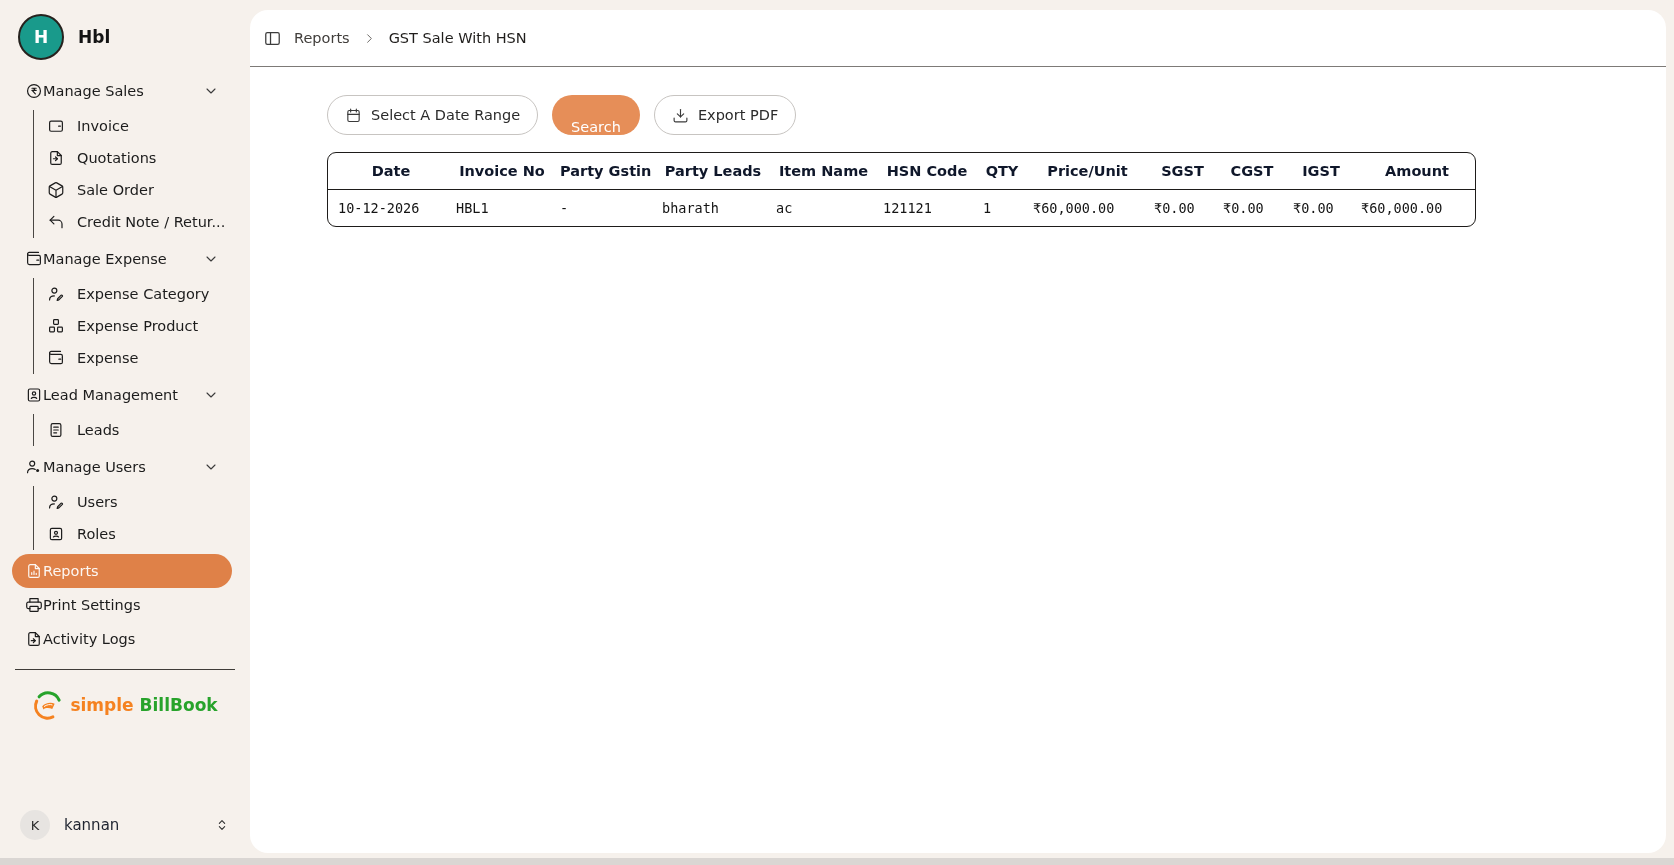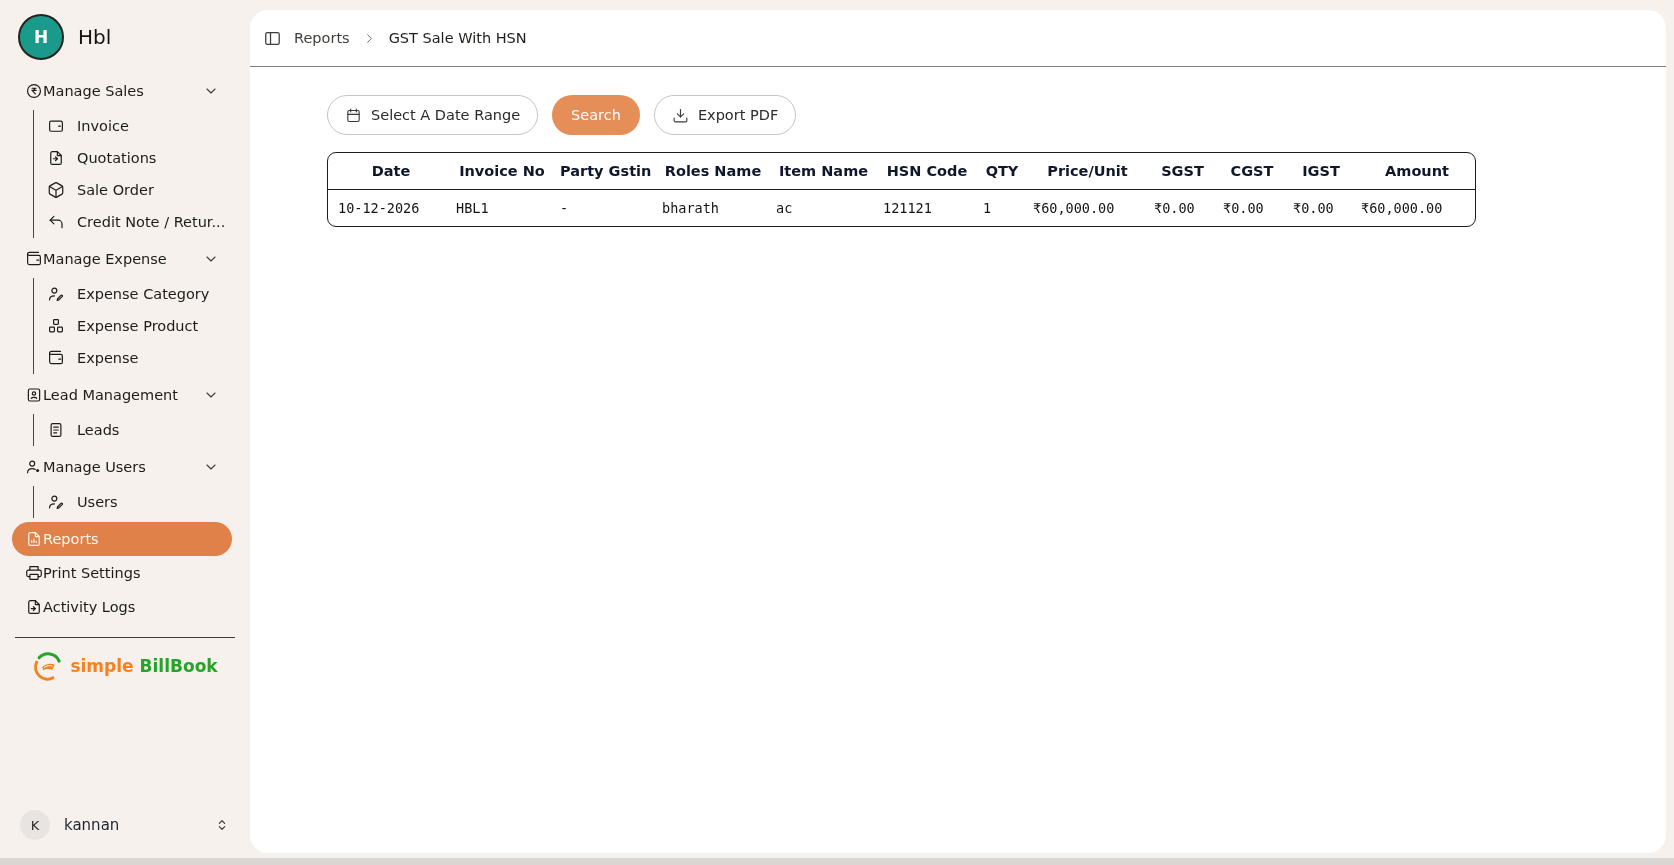--- a/index.html
+++ b/index.html
@@ -8,56 +8,56 @@
     font-family:"DejaVu Sans","Liberation Sans",sans-serif;
     background:#f6f1ec; color:#1d1d1d; position:relative;
   }
   
   .sidebar { position:absolute; left:0; top:0; width:250px; height:858px;
     display:flex; flex-direction:column; padding:14px 0 16px 0; }
   .brand { display:flex; align-items:center; gap:14px; padding:0 18px; margin-bottom:14px; }
   .brand-avatar { width:46px; height:46px; border-radius:50%; background:#199a8b;
     border:2px solid #26221e; color:#fff; font-weight:bold; font-size:17px;
     display:flex; align-items:center; justify-content:center; }
-  .brand-name { font-weight:normal; font-size:20px; color:#141414; }
+  .brand-name { font-weight:bold; font-size:17px; color:#141414; }
   .nav { padding:0 18px 0 12px; display:flex; flex-direction:column; }
   .titem { display:flex; align-items:center; height:34px; padding:0 13px;
     border-radius:999px; font-size:14.5px; color:#1c1c1c; cursor:pointer; white-space:nowrap; }
   .titem.active { background:#df8148; color:#fdf7f2; }
   .subs { margin:2px 0 4px 21px; border-left:1px solid #4a4743; display:flex; flex-direction:column; }
   .sub { display:flex; align-items:center; gap:12px; height:32px; padding-left:13px;
     font-size:14.5px; color:#1c1c1c; cursor:pointer; white-space:nowrap; overflow:hidden; }
   .sub span { overflow:hidden; text-overflow:ellipsis; }
   .ic { width:18px; height:18px; flex:none; }
   .ic svg, .chev svg, .ic16 svg { display:block; width:100%; height:100%; }
   .chev { width:16px; height:16px; margin-left:auto; color:#3a3a3a; flex:none; }
   svg.ln { fill:none; stroke:currentColor; stroke-width:1.6; stroke-linecap:round; stroke-linejoin:round; }
   .side-divider { border-top:1px solid #3f3c38; margin:13px 15px 0 15px; }
-  .logo-row { display:flex; align-items:center; justify-content:center; gap:6px; margin-top:12px; }
+  .logo-row { display:flex; align-items:center; justify-content:center; gap:6px; margin-top:19px; }
   .logo-word1 { color:#f58220; font-weight:bold; font-size:17px; }
   .logo-word2 { color:#27a32b; font-weight:bold; font-size:17px; }
   .user-row { margin-top:auto; display:flex; align-items:center; gap:14px; padding:0 20px 2px 20px; cursor:pointer; }
   .user-avatar { width:30px; height:30px; border-radius:50%; background:#e7e4e1; color:#2d2d2d;
     font-size:13px; display:flex; align-items:center; justify-content:center; }
   .user-name { font-size:15px; color:#1f2430; }
   .updown { width:16px; height:16px; margin-left:auto; color:#2d2d2d; }
   
   .card { position:absolute; left:250px; top:10px; width:1416px; height:843px;
     background:#ffffff; border-radius:18px; }
   .crumb-row { height:57px; display:flex; align-items:center; gap:12px; padding-left:13px;
     border-bottom:1px solid #7d7a77; }
   .panel-toggle { width:19px; height:19px; color:#3c3c3c; cursor:pointer; }
   .crumb-link { font-size:14.5px; color:#413e3b; cursor:pointer; }
   .crumb-sep { width:15px; height:15px; color:#6e6b68; }
   .crumb-page { font-size:14.5px; color:#201e1c; }
   .toolbar { margin:28px 0 0 77px; display:flex; align-items:center; gap:14px; }
   .btn { height:40px; display:flex; align-items:center; gap:9px; border-radius:999px;
     font-size:14.5px; cursor:pointer; font-family:inherit; }
   .btn-outline { background:#fff; border:1px solid #c7c4c1; color:#2b2b2b; padding:0 17px; }
-  .btn-fill { background:#e68e58; border:none; color:#fff; padding:0 19px; }
+  .btn-fill { background:#e68e58; border:none; color:#fff; padding:0 19px;align-items:flex-end; }
   .btn .ic16 { width:17px; height:17px; color:#3a3a3a; }
   
   .report-table { margin:17px 0 0 77px; width:1147px; border-collapse:separate; border-spacing:0;
     border:1.5px solid #1e1c1a; border-radius:9px; table-layout:fixed; overflow:hidden; }
   .report-table th { height:37px; text-align:center; font-weight:700; font-size:14.5px; color:#0f172a;
     padding:0 2px 0 10px; border-bottom:1.5px solid #1e1c1a; white-space:nowrap; }
   .report-table td { height:36px; font-family:"DejaVu Sans Mono","Liberation Mono",monospace;
     font-size:13.5px; color:#141414; padding:0 2px 0 10px; white-space:nowrap; }
   .bottom-strip { position:absolute; left:0; bottom:0; width:100%; height:7px; background:#dad6d3; }
 </style>
@@ -222,20 +222,30 @@
     <div class="subs">
       <div class="sub">
         <span class="ic">
             <svg class="ln" viewBox="0 0 24 24">
               <circle cx="9.8" cy="7.4" r="3.3"></circle>
               <path d="M3.4 20c0-3.4 2.8-5.4 6.4-5.4"></path>
               <path d="M13.6 20.6l.6-2.3 4.7-4.7a1.15 1.15 0 0 1 1.6 1.6l-4.7 4.7z"></path>
             </svg>
           </span>
         <span>Users</span>
+      </div>
+      <div class="sub">
+        <span class="ic">
+            <svg class="ln" viewBox="0 0 24 24">
+              <rect x="4.5" y="4.5" width="15" height="15" rx="2"></rect>
+              <circle cx="12" cy="10.4" r="2"></circle>
+              <path d="M8.6 16c.7-1.7 6.1-1.7 6.8 0"></path>
+            </svg>
+          </span>
+        <span>Roles</span>
       </div>
     </div>
 
     <div class="titem active">
       <span class="ic">
           <svg class="ln" viewBox="0 0 24 24">
             <path d="M13.8 3.5H7a2 2 0 0 0-2 2v13a2 2 0 0 0 2 2h10a2 2 0 0 0 2-2V8.7z"></path>
             <path d="M13.8 3.5v5.2H19"></path>
             <path d="M9 16.6v-2.4M12 16.6v-4.6M15 16.6v-1.4"></path>
           </svg>
@@ -341,21 +351,21 @@
       <col style="width:69px">
         <col style="width:70px">
         <col style="width:68px">
         <col style="width:124px">
     </colgroup>
     <thead>
       <tr>
         <th>Date</th>
         <th>Invoice No</th>
         <th>Party Gstin</th>
-        <th>Roles Name</th>
+        <th>Party Leads</th>
         <th>Item Name</th>
         <th>HSN Code</th>
         <th>QTY</th>
         <th>Price/Unit</th>
         <th>SGST</th>
         <th>CGST</th>
         <th>IGST</th>
         <th>Amount</th>
       </tr>
     </thead>

